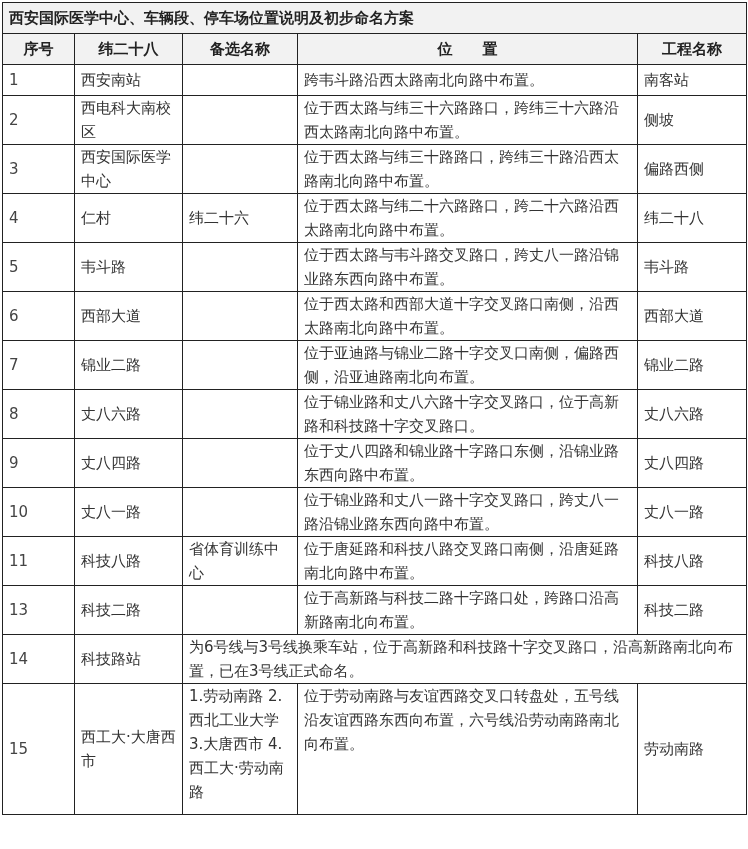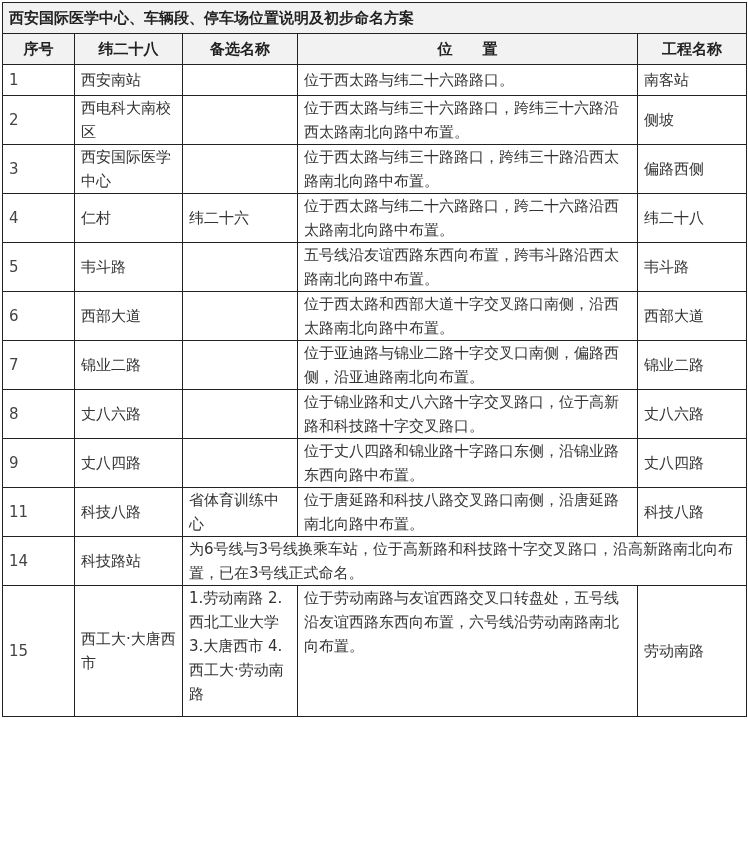--- a/index.html
+++ b/index.html
@@ -66,21 +66,21 @@
     <th>纬二十八</th>
     <th>备选名称</th>
     <th class="pos-head"><span>位</span><span class="gap"></span><span>置</span></th>
     <th>工程名称</th>
   </tr>
 
   <tr class="r-short">
     <td class="num">1</td>
     <td class="name">西安南站</td>
     <td></td>
-    <td>位于西太路与纬二十六路路口。</td>
+    <td>跨韦斗路沿西太路南北向路中布置。</td>
     <td>南客站</td>
   </tr>
 
   <tr class="r">
     <td class="num">2</td>
     <td class="name">西电科大南校区</td>
     <td></td>
     <td>位于西太路与纬三十六路路口，跨纬三十六路沿西太路南北向路中布置。</td>
     <td>侧坡</td>
   </tr>
@@ -98,21 +98,21 @@
     <td class="name">仁村</td>
     <td>纬二十六</td>
     <td>位于西太路与纬二十六路路口，跨二十六路沿西太路南北向路中布置。</td>
     <td>纬二十八</td>
   </tr>
 
   <tr class="r">
     <td class="num">5</td>
     <td class="name">韦斗路</td>
     <td></td>
-    <td>五号线沿友谊西路东西向布置，跨韦斗路沿西太路南北向路中布置。</td>
+    <td>位于西太路与韦斗路交叉路口，跨丈八一路沿锦业路东西向路中布置。</td>
     <td>韦斗路</td>
   </tr>
 
   <tr class="r">
     <td class="num">6</td>
     <td class="name">西部大道</td>
     <td></td>
     <td>位于西太路和西部大道十字交叉路口南侧，沿西太路南北向路中布置。</td>
     <td>西部大道</td>
   </tr>
@@ -134,30 +134,44 @@
   </tr>
 
   <tr class="r">
     <td class="num">9</td>
     <td class="name">丈八四路</td>
     <td></td>
     <td>位于丈八四路和锦业路十字路口东侧，沿锦业路东西向路中布置。</td>
     <td>丈八四路</td>
   </tr>
 
+  <tr class="r">
+    <td class="num">10</td>
+    <td class="name">丈八一路</td>
+    <td></td>
+    <td>位于锦业路和丈八一路十字交叉路口，跨丈八一路沿锦业路东西向路中布置。</td>
+    <td>丈八一路</td>
+  </tr>
 
   <tr class="r">
     <td class="num">11</td>
     <td class="name">科技八路</td>
     <td>省体育训练中心</td>
     <td>位于唐延路和科技八路交叉路口南侧，沿唐延路南北向路中布置。</td>
     <td>科技八路</td>
   </tr>
 
 
+  <tr class="r">
+    <td class="num">13</td>
+    <td class="name">科技二路</td>
+    <td></td>
+    <td>位于高新路与科技二路十字路口处，跨路口沿高新路南北向布置。</td>
+    <td class="top">科技二路</td>
+  </tr>
 
   <tr class="r">
     <td class="num">14</td>
     <td class="name">科技路站</td>
     <td colspan="3">为6号线与3号线换乘车站，位于高新路和科技路十字交叉路口，沿高新路南北向布置，已在3号线正式命名。</td>
   </tr>
 
   <tr class="r-last">
     <td class="num">15</td>
     <td class="name">西工大·大唐西市</td>

